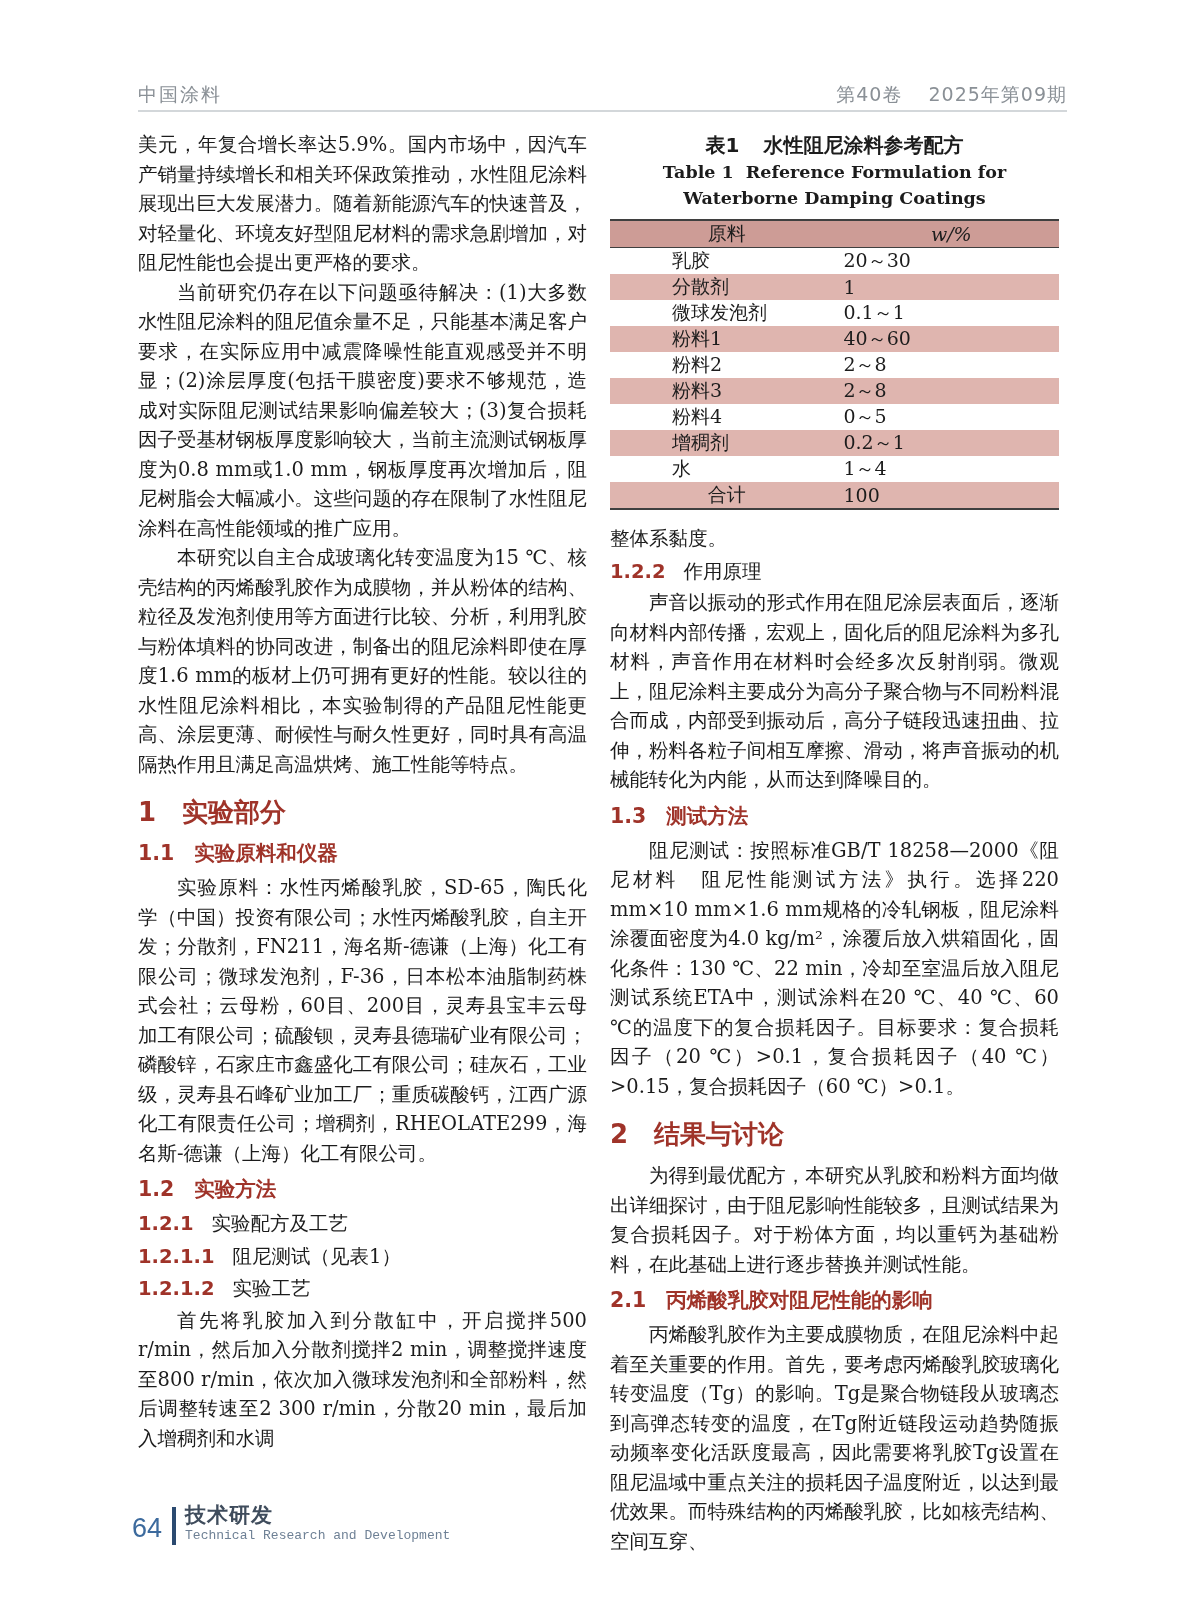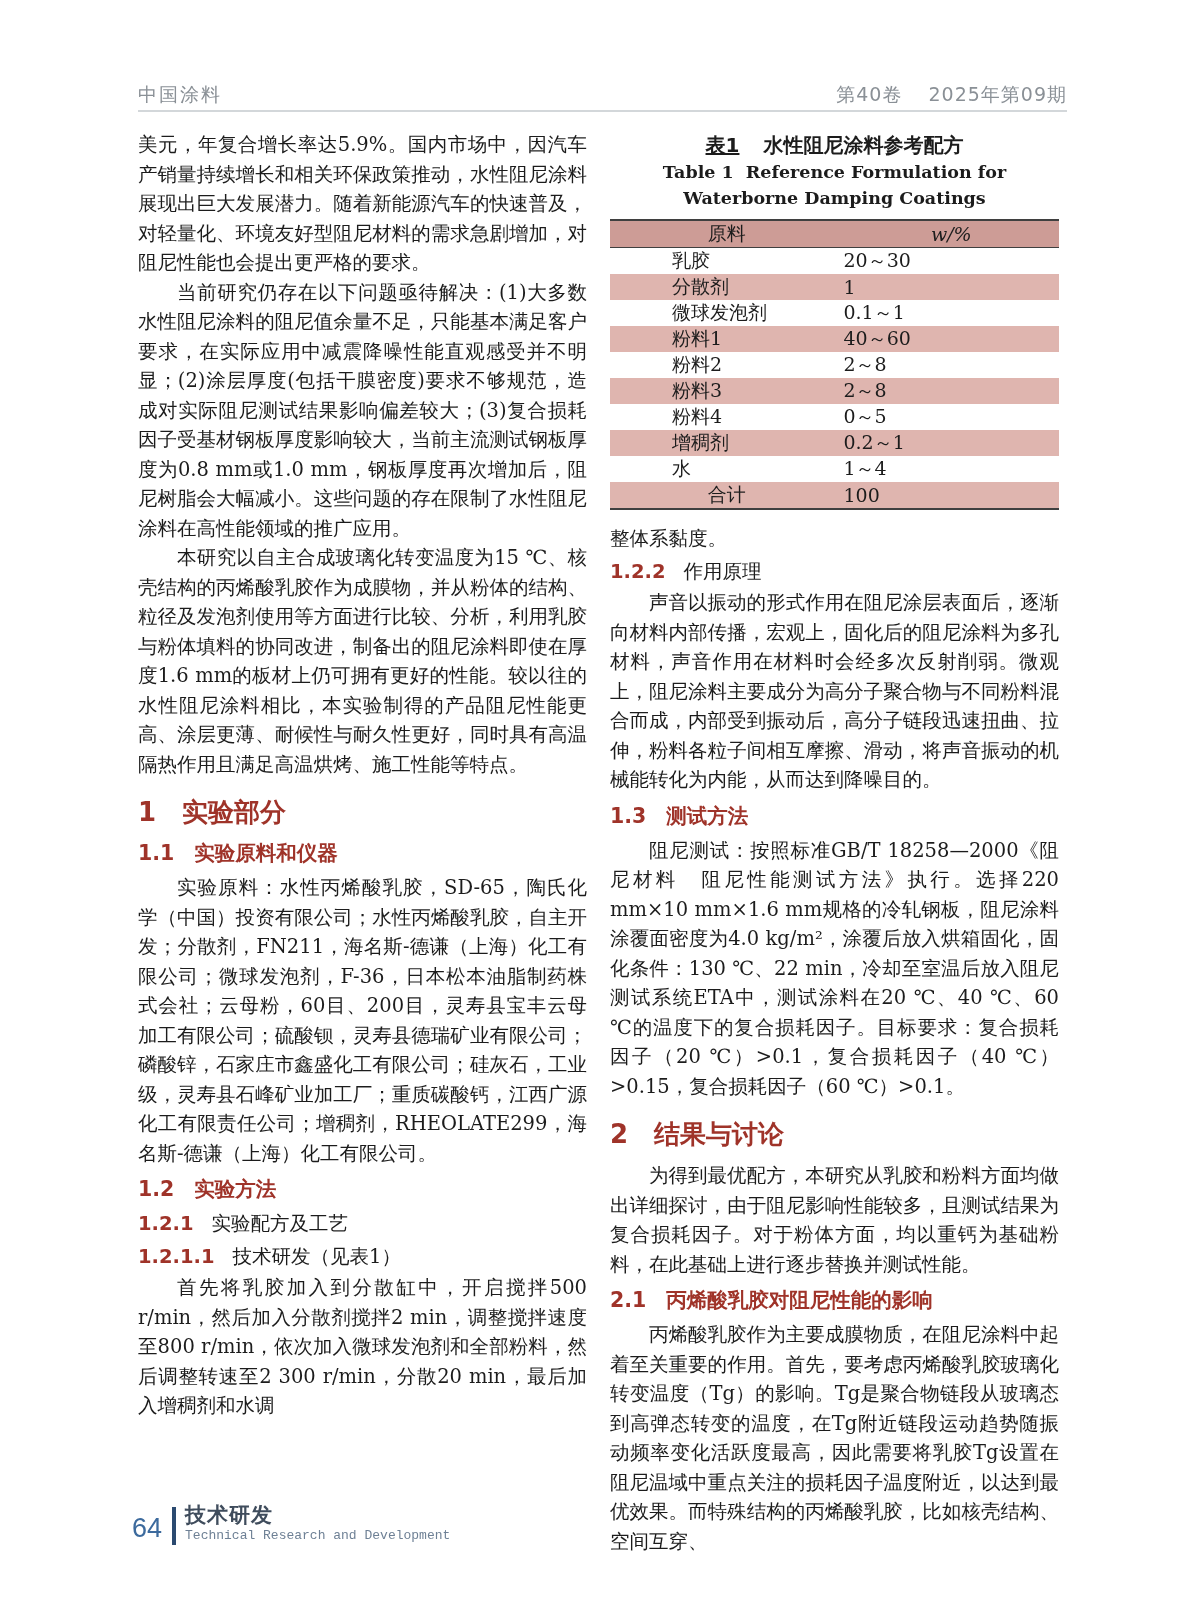--- a/index.html
+++ b/index.html
@@ -58,21 +58,21 @@
   .h2 .h-title{margin-left:20px;color:var(--accent-red);}
   .h3{margin:3px 0 2px 0;font-size:19.5px;line-height:29.5px;}
   .h3 .h-num{font-weight:bold;}
   .h3 .h-title{margin-left:18px;color:var(--text);font-family:"DejaVu Serif","Liberation Serif",serif;}
   
   .tablewrap{margin:2px 0 14px 0;}
   .tcap-cn{
     text-align:center;font-family:"DejaVu Sans","Liberation Sans",sans-serif;
     font-weight:bold;font-size:20px;line-height:27px;color:var(--text);
   }
-  .tcap-cn .cap-label{margin-right:24px;text-decoration:underline;}
+  .tcap-cn .cap-label{margin-right:24px;}
   .tcap-en{
     text-align:center;font-family:"DejaVu Serif","Liberation Serif",serif;
     font-weight:bold;font-size:17.5px;line-height:26px;color:var(--text);
     margin-bottom:8px;
   }
   .tcap-en .cap-label{margin-right:12px;}
   table.t1{
     width:100%;border-collapse:collapse;
     border-top:2px solid var(--table-border);
     border-bottom:2px solid var(--table-border);
@@ -119,21 +119,22 @@
 
   <div class="col col-left" id="col-left">
       <p class="para">美元，年复合增长率达5.9%。国内市场中，因汽车产销量持续增长和相关环保政策推动，水性阻尼涂料展现出巨大发展潜力。随着新能源汽车的快速普及，对轻量化、环境友好型阻尼材料的需求急剧增加，对阻尼性能也会提出更严格的要求。</p>
       <p class="para indent">当前研究仍存在以下问题亟待解决：(1)大多数水性阻尼涂料的阻尼值余量不足，只能基本满足客户要求，在实际应用中减震降噪性能直观感受并不明显；(2)涂层厚度(包括干膜密度)要求不够规范，造成对实际阻尼测试结果影响偏差较大；(3)复合损耗因子受基材钢板厚度影响较大，当前主流测试钢板厚度为0.8 mm或1.0 mm，钢板厚度再次增加后，阻尼树脂会大幅减小。这些问题的存在限制了水性阻尼涂料在高性能领域的推广应用。</p>
       <p class="para indent">本研究以自主合成玻璃化转变温度为15 ℃、核壳结构的丙烯酸乳胶作为成膜物，并从粉体的结构、粒径及发泡剂使用等方面进行比较、分析，利用乳胶与粉体填料的协同改进，制备出的阻尼涂料即使在厚度1.6 mm的板材上仍可拥有更好的性能。较以往的水性阻尼涂料相比，本实验制得的产品阻尼性能更高、涂层更薄、耐候性与耐久性更好，同时具有高温隔热作用且满足高温烘烤、施工性能等特点。</p>
       <div class="h h1"><span class="h-num">1</span><span class="h-title">实验部分</span></div>
       <div class="h h2"><span class="h-num">1.1</span><span class="h-title">实验原料和仪器</span></div>
       <p class="para indent">实验原料：水性丙烯酸乳胶，SD-65，陶氏化学（中国）投资有限公司；水性丙烯酸乳胶，自主开发；分散剂，FN211，海名斯-德谦（上海）化工有限公司；微球发泡剂，F-36，日本松本油脂制药株式会社；云母粉，60目、200目，灵寿县宝丰云母加工有限公司；硫酸钡，灵寿县德瑞矿业有限公司；磷酸锌，石家庄市鑫盛化工有限公司；硅灰石，工业级，灵寿县石峰矿业加工厂；重质碳酸钙，江西广源化工有限责任公司；增稠剂，RHEOLATE299，海名斯-德谦（上海）化工有限公司。</p>
       <div class="h h2"><span class="h-num">1.2</span><span class="h-title">实验方法</span></div>
       <div class="h h3"><span class="h-num">1.2.1</span><span class="h-title">实验配方及工艺</span></div>
-      <div class="h h3"><span class="h-num">1.2.1.1</span><span class="h-title">技术研发（见表1）</span></div>
+      <div class="h h3"><span class="h-num">1.2.1.1</span><span class="h-title">阻尼测试（见表1）</span></div>
+      <div class="h h3"><span class="h-num">1.2.1.2</span><span class="h-title">实验工艺</span></div>
       <p class="para indent">首先将乳胶加入到分散缸中，开启搅拌500 r/min，然后加入分散剂搅拌2 min，调整搅拌速度至800 r/min，依次加入微球发泡剂和全部粉料，然后调整转速至2 300 r/min，分散20 min，最后加入增稠剂和水调</p>
     </div>
   <div class="col col-right" id="col-right">
       <div class="tablewrap">
         <div class="tcap-cn"><span class="cap-label">表1</span><span>水性阻尼涂料参考配方</span></div>
         <div class="tcap-en"><span class="cap-label">Table 1</span><span>Reference Formulation for Waterborne Damping Coatings</span></div>
         <table class="t1">
           <thead>
             <tr>
               <th class="name">原料</th>

